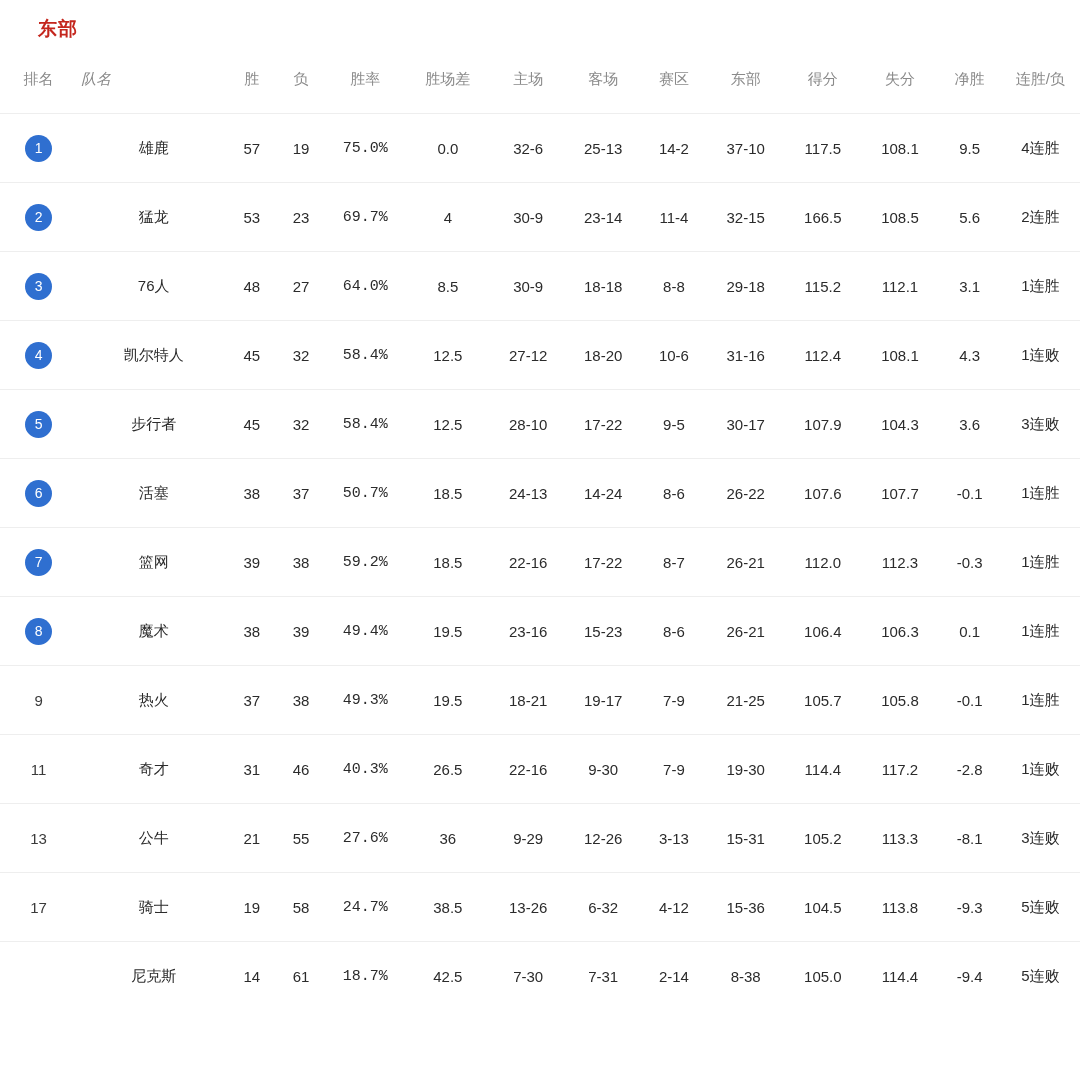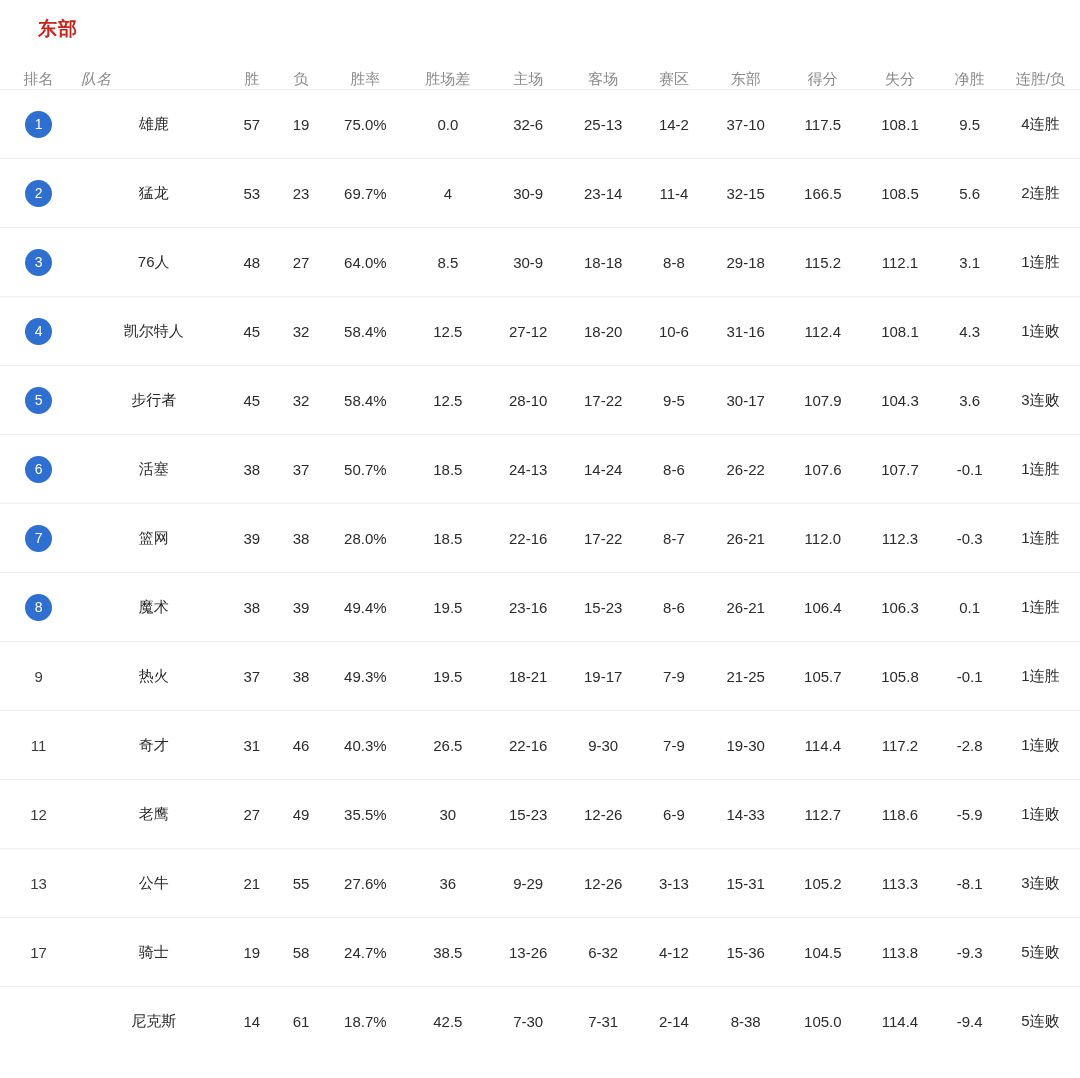--- a/index.html
+++ b/index.html
@@ -33,21 +33,21 @@
   }
   table.standings {
     width: 1080px;
     border-collapse: collapse;
     table-layout: fixed;
   }
   table.standings thead th {
     font-weight: normal;
     color: #8a8a8a;
     font-size: 15px;
-    padding: 12px 0 0 0;
+    padding: 12px 0 24px 0;
     text-align: center;
     vertical-align: middle;
     background: #fff;
   }
   table.standings thead th.rank-h {
     width: 72px;
     text-align: center;
   }
   table.standings thead th.team-h {
     width: 140px;
@@ -92,21 +92,21 @@
   .rank-plain {
     display: inline-block;
     width: 27px;
     text-align: center;
     color: #3a3a3a;
     font-size: 15px;
   }
   
   .c-w { width: 46px; }
   .c-l { width: 46px; }
-  .c-pct { width: 74px; }
+  .c-pct { width: 74px; font-family: Liberation Mono, monospace; }
   .c-gb { width: 80px; }
   .c-home { width: 70px; }
   .c-away { width: 70px; }
   .c-div { width: 62px; }
   .c-conf { width: 72px; }
   .c-pts { width: 72px; }
   .c-opp { width: 72px; }
   .c-diff { width: 58px; }
   .c-streak { width: 74px; }
 </style>
@@ -233,21 +233,21 @@
           <td class="c-pts">107.6</td>
           <td class="c-opp">107.7</td>
           <td class="c-diff">-0.1</td>
           <td class="c-streak">1连胜</td>
         </tr>
         <tr>
           <td class="rank-cell"><span class="rank-badge" style="background: rgb(47, 111, 208);">7</span></td>
           <td class="team-cell">篮网</td>
           <td class="c-w">39</td>
           <td class="c-l">38</td>
-          <td class="c-pct">28.0%</td>
+          <td class="c-pct">59.2%</td>
           <td class="c-gb">18.5</td>
           <td class="c-home">22-16</td>
           <td class="c-away">17-22</td>
           <td class="c-div">8-7</td>
           <td class="c-conf">26-21</td>
           <td class="c-pts">112.0</td>
           <td class="c-opp">112.3</td>
           <td class="c-diff">-0.3</td>
           <td class="c-streak">1连胜</td>
         </tr>
@@ -293,36 +293,20 @@
           <td class="c-home">22-16</td>
           <td class="c-away">9-30</td>
           <td class="c-div">7-9</td>
           <td class="c-conf">19-30</td>
           <td class="c-pts">114.4</td>
           <td class="c-opp">117.2</td>
           <td class="c-diff">-2.8</td>
           <td class="c-streak">1连败</td>
         </tr>
         <tr>
-          <td class="rank-cell"><span class="rank-plain">12</span></td>
-          <td class="team-cell">老鹰</td>
-          <td class="c-w">27</td>
-          <td class="c-l">49</td>
-          <td class="c-pct">35.5%</td>
-          <td class="c-gb">30</td>
-          <td class="c-home">15-23</td>
-          <td class="c-away">12-26</td>
-          <td class="c-div">6-9</td>
-          <td class="c-conf">14-33</td>
-          <td class="c-pts">112.7</td>
-          <td class="c-opp">118.6</td>
-          <td class="c-diff">-5.9</td>
-          <td class="c-streak">1连败</td>
-        </tr>
-        <tr>
           <td class="rank-cell"><span class="rank-plain">13</span></td>
           <td class="team-cell">公牛</td>
           <td class="c-w">21</td>
           <td class="c-l">55</td>
           <td class="c-pct">27.6%</td>
           <td class="c-gb">36</td>
           <td class="c-home">9-29</td>
           <td class="c-away">12-26</td>
           <td class="c-div">3-13</td>
           <td class="c-conf">15-31</td>

